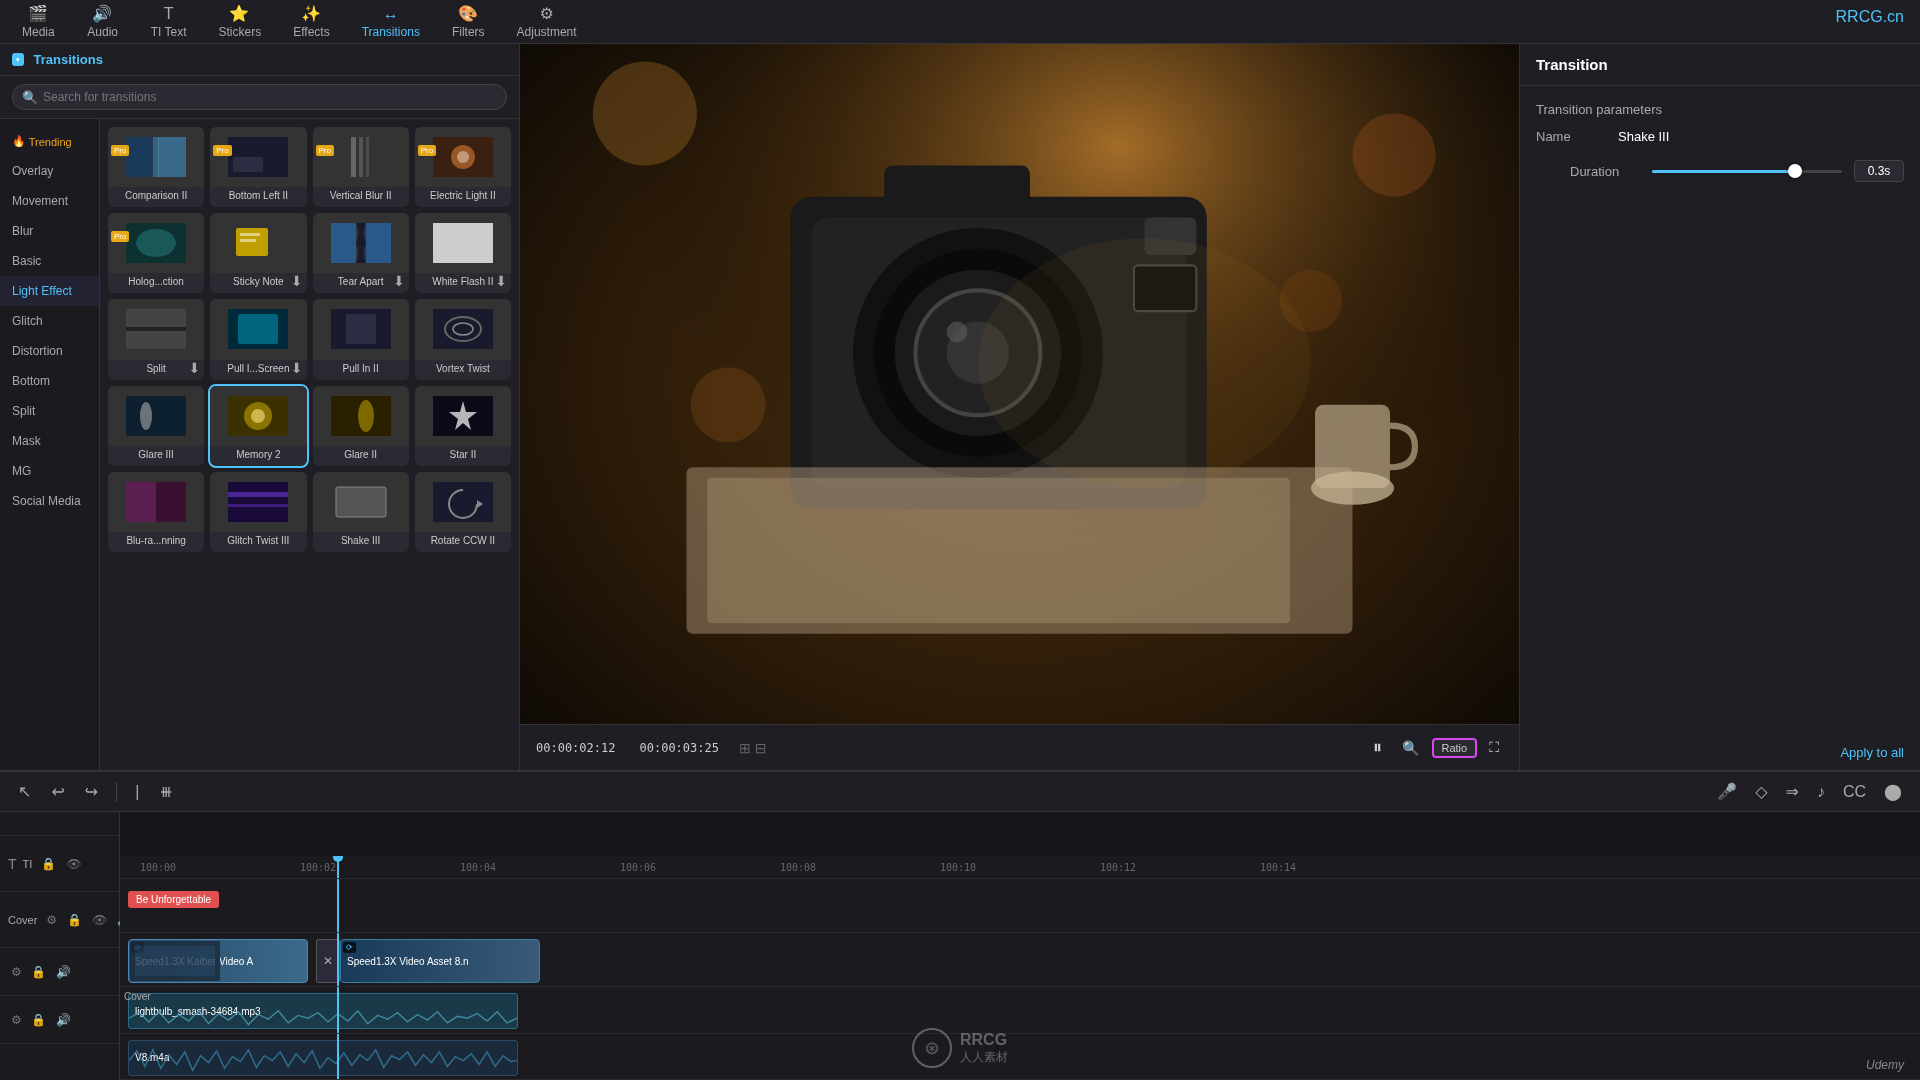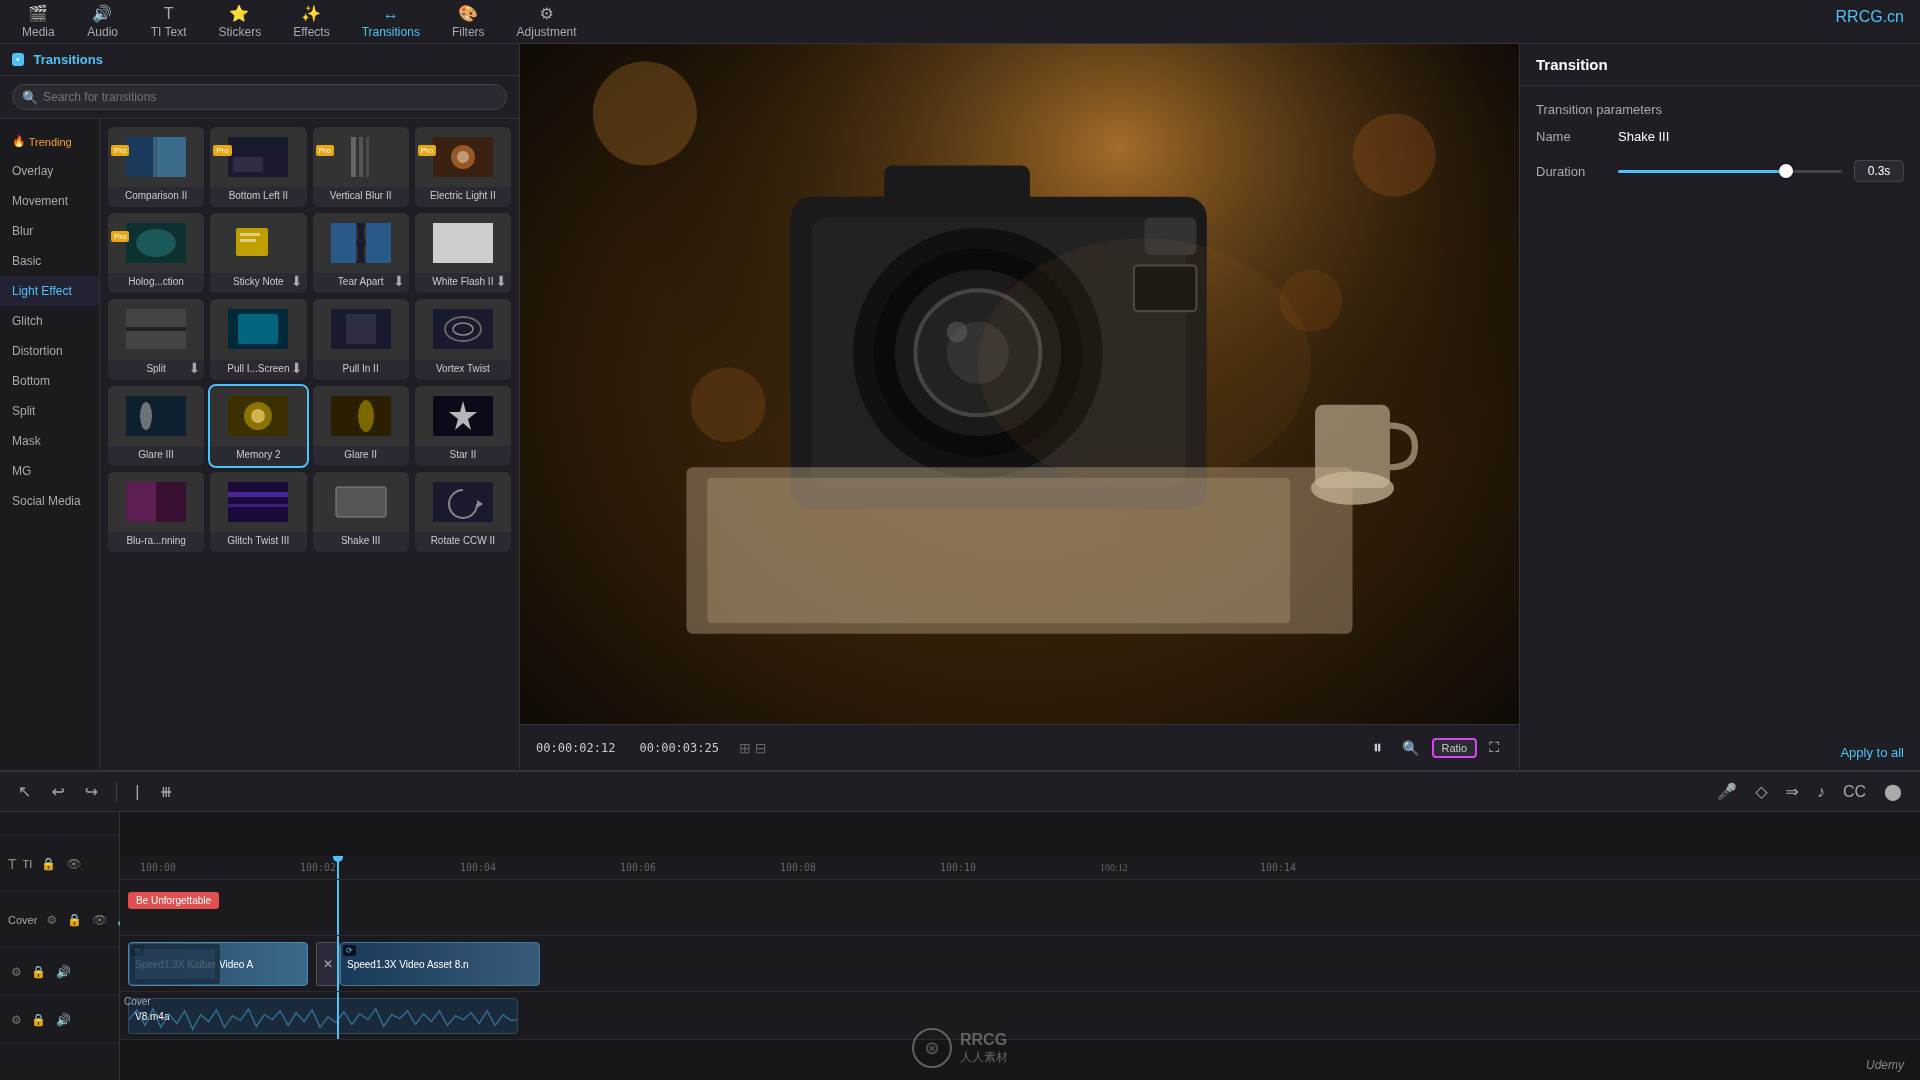--- a/index.html
+++ b/index.html
@@ -270,20 +270,21 @@
     }
     .param-value {
       color: #fff;
       font-size: 13px;
     }
     .duration-row {
       display: flex;
       align-items: center;
       gap: 12px;
       margin-top: 12px;
+      margin-left: 34px;
     }
     .slider-container {
       flex: 1;
       position: relative;
       height: 20px;
       display: flex;
       align-items: center;
     }
     .slider-track {
       width: 100%;
@@ -1006,21 +1007,21 @@
 
     <div id="timeline-ruler">
 
       <div class="ruler-row" style="position:relative;">
         <span class="ruler-tick" style="position:absolute;left:20px;">100:00</span>
         <span class="ruler-tick" style="position:absolute;left:180px;">100:02</span>
         <span class="ruler-tick" style="position:absolute;left:340px;">100:04</span>
         <span class="ruler-tick" style="position:absolute;left:500px;">100:06</span>
         <span class="ruler-tick" style="position:absolute;left:660px;">100:08</span>
         <span class="ruler-tick" style="position:absolute;left:820px;">100:10</span>
-        <span class="ruler-tick" style="position:absolute;left:980px;font-family:Liberation Serif, serif;">100:12</span>
+        <span class="ruler-tick" style="position:absolute;left:980px;">100:12</span>
         <span class="ruler-tick" style="position:absolute;left:1140px;">100:14</span>
 
         <div class="playhead" style="left:217px;">
           <div class="playhead-head"></div>
         </div>
       </div>
 
       <div class="track-content-row" style="position:relative;">
         <div style="position:absolute;left:8px;top:12px;background:#e05050;color:#fff;font-size:10px;padding:3px 8px;border-radius:3px;">Be Unforgettable</div>
 
@@ -1048,20 +1049,31 @@
         </div>
 
         <div class="clip clip-video2" style="left:220px;width:200px;">
           <div class="speed-badge">⟳</div>
           <span class="clip-label">Speed1.3X  Video Asset 8.n</span>
         </div>
 
         <div style="position:absolute;left:217px;top:0;bottom:0;width:2px;background:#4fc3f7;z-index:20;"></div>
       </div>
 
+      <div class="track-content-row audio" style="position:relative;">
+        <div class="clip clip-audio" style="left:8px;width:390px;height:36px;top:6px;border-radius:3px;background:#1a3a4a;border:1px solid #2a6a8a;">
+          <span class="clip-label">lightbulb_smash-34684.mp3</span>
+
+          <svg style="position:absolute;bottom:0;left:0;right:0;width:100%;height:60%;" viewBox="0 0 390 22" preserveAspectRatio="none">
+            <polyline points="0,11 10,5 20,15 30,4 40,16 50,7 60,14 70,3 80,17 90,6 100,13 110,4 120,18 130,7 140,12 150,3 160,16 170,8 180,11 190,5 200,15 210,6 220,14 230,3 240,17 250,8 260,12 270,5 280,15 290,7 300,13 310,4 320,16 330,9 340,11 350,6 360,14 370,4 380,16 390,11" fill="none" stroke="#4a9ab5" stroke-width="1.5" opacity="0.8"></polyline>
+          </svg>
+        </div>
+
+        <div style="position:absolute;left:217px;top:0;bottom:0;width:2px;background:#4fc3f7;z-index:10;"></div>
+      </div>
 
       <div class="track-content-row audio" style="position:relative;">
         <div class="clip clip-audio clip-audio2" style="left:8px;width:390px;height:36px;top:6px;border-radius:3px;background:#1a2a3a;border:1px solid #2a4a6a;">
           <span class="clip-label">V8.m4a</span>
 
           <svg style="position:absolute;bottom:0;left:0;right:0;width:100%;height:80%;" viewBox="0 0 390 28" preserveAspectRatio="none">
             <polyline points="0,14 8,4 16,20 24,3 32,22 40,8 48,18 56,5 64,24 72,9 80,16 88,4 96,22 104,10 112,15 120,3 128,21 136,9 144,14 152,5 160,20 168,7 176,16 184,4 192,22 200,11 208,17 216,6 224,19 232,8 240,14 248,3 256,21 264,9 272,13 280,5 288,19 296,8 304,16 312,5 320,20 328,10 336,14 344,7 352,18 360,5 368,20 376,9 384,15 390,14" fill="none" stroke="#3a8ab5" stroke-width="1.5" opacity="0.7"></polyline>
           </svg>
         </div>
 

